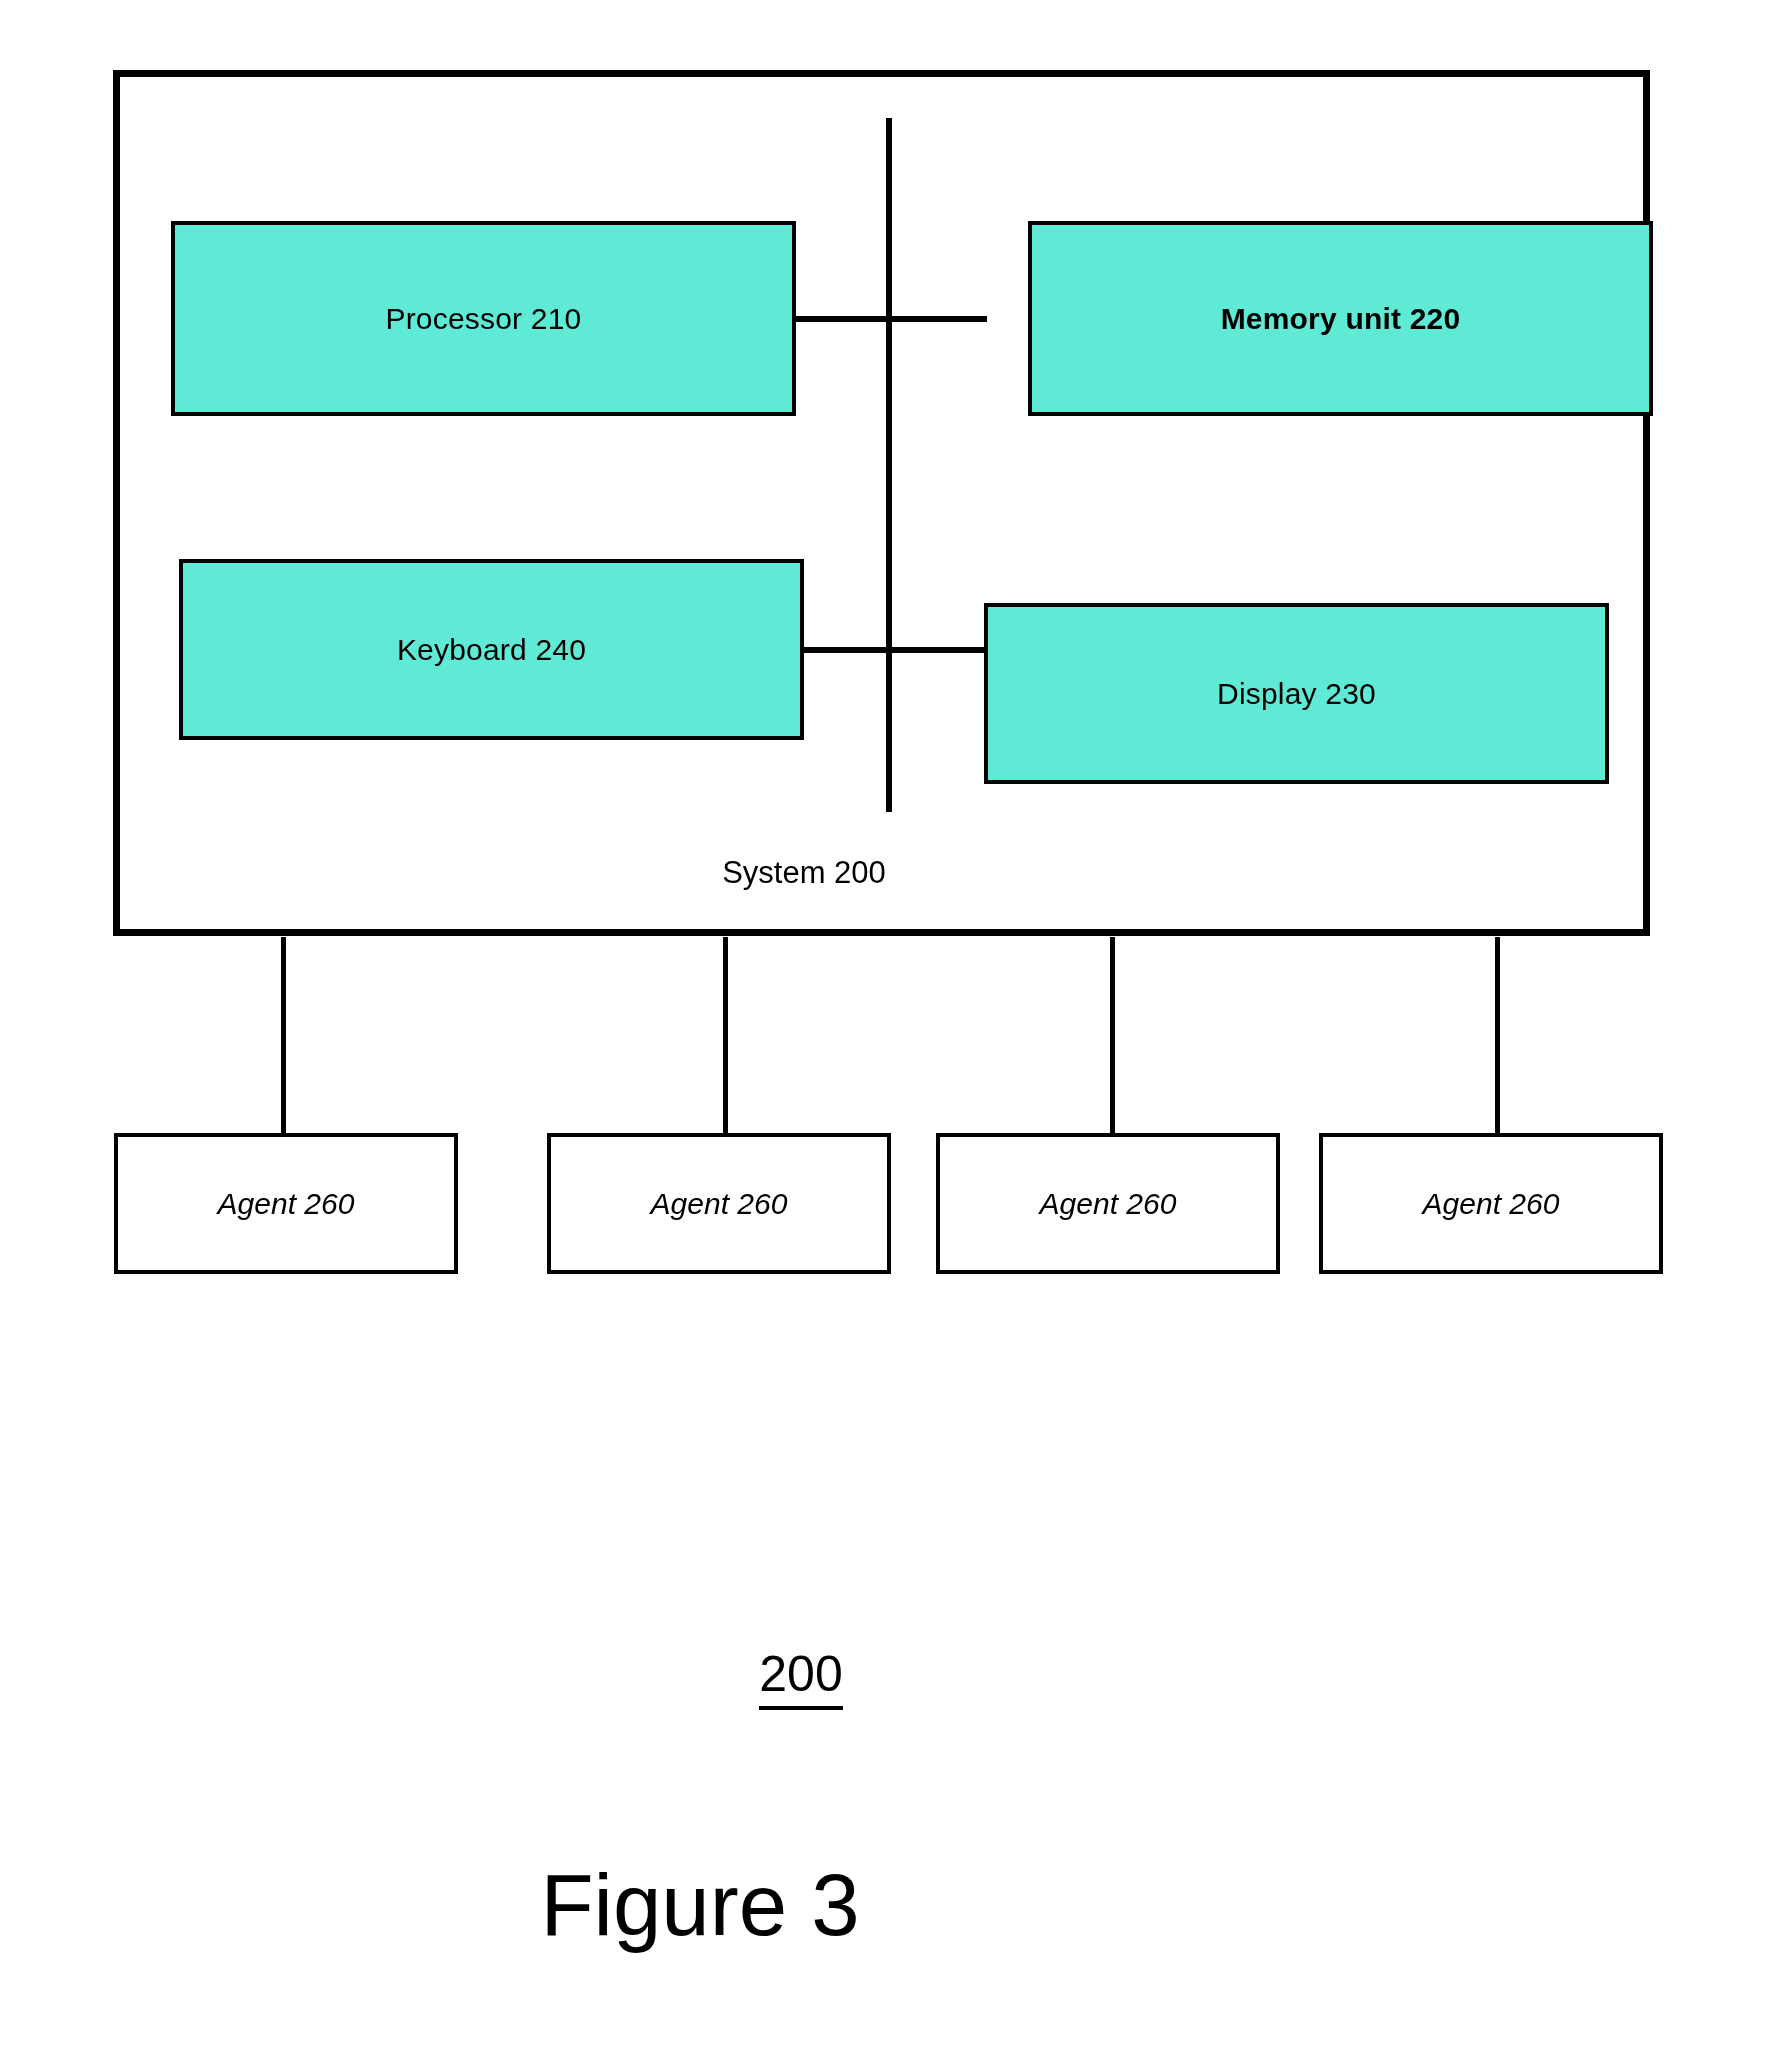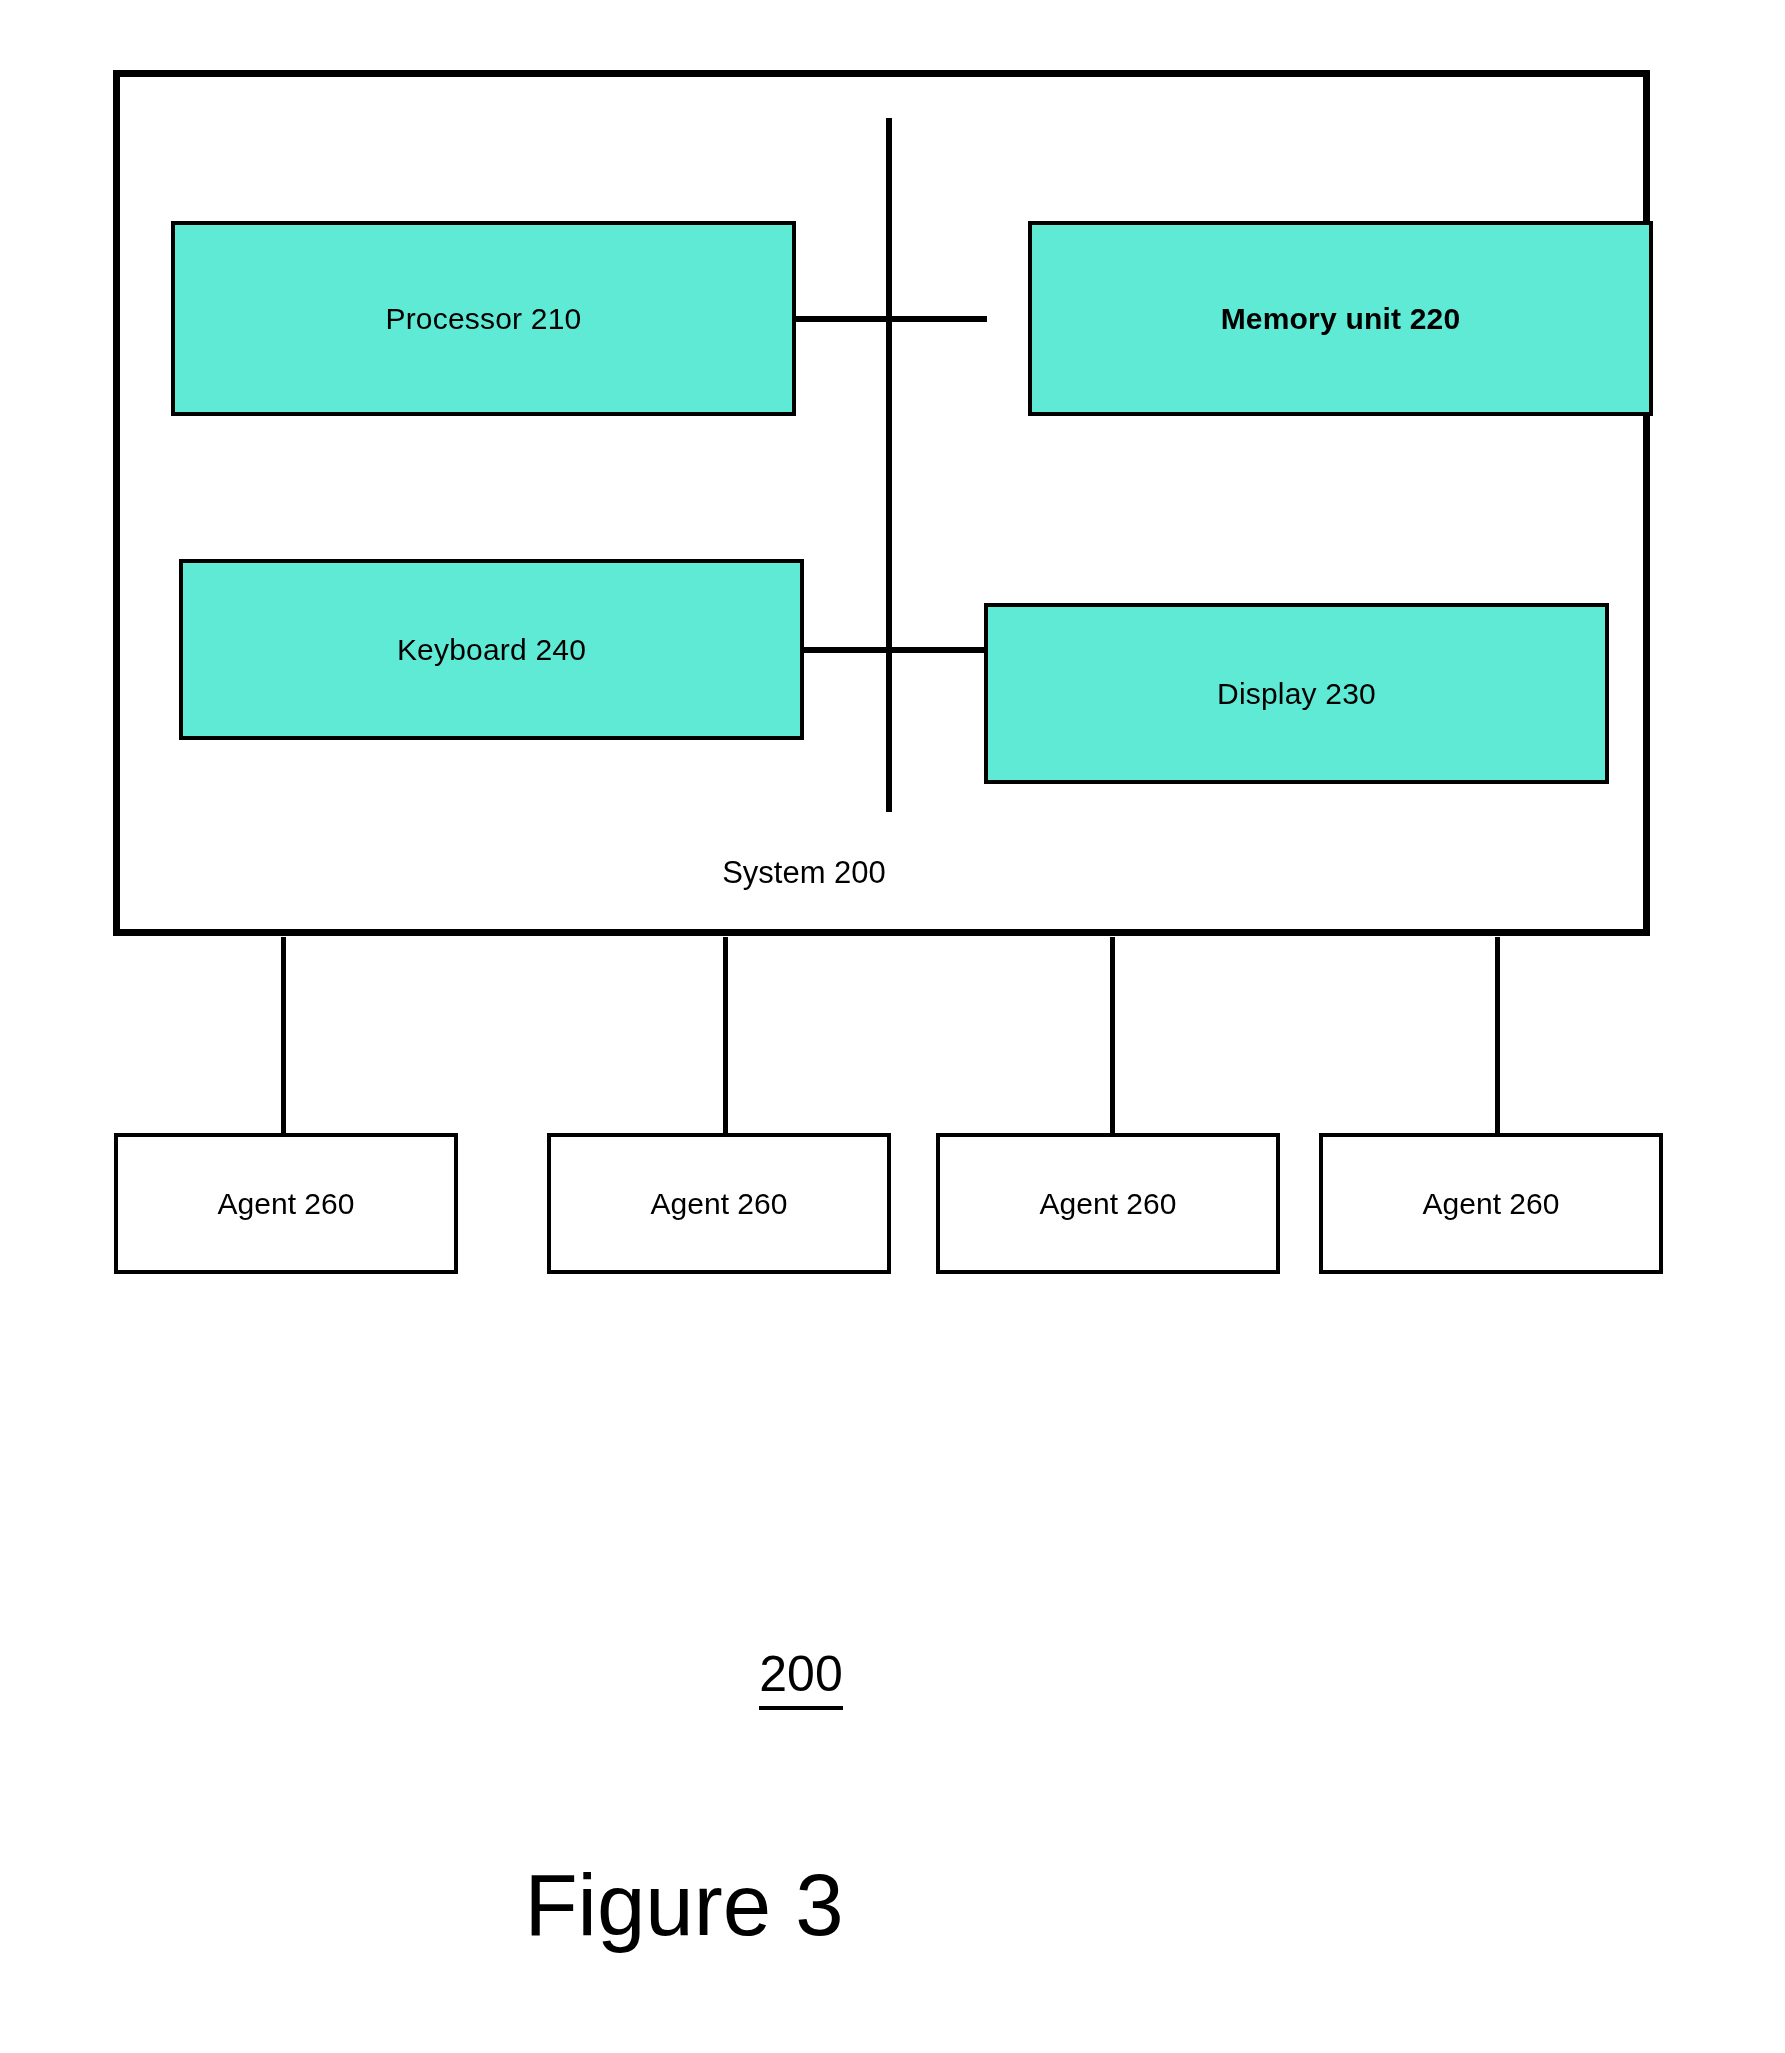--- a/index.html
+++ b/index.html
@@ -106,20 +106,21 @@
   .agent-box {
     position: absolute;
     top: 1133px;
     height: 141px;
     border: 4.9px solid #000000;
     box-sizing: border-box;
     background: #ffffff;
     display: flex;
     align-items: center;
     justify-content: center;
+    font-style: italic;
   }
   .agent-label {
     font-size: 30px;
     line-height: 1;
     white-space: nowrap;
   }
   #agent-0 { left: 114px;  width: 344px; }
   #agent-1 { left: 547px;  width: 344px; }
   #agent-2 { left: 936px; width: 344px; }
   #agent-3 { left: 1319px; width: 344px; }
@@ -144,20 +145,21 @@
 
   
   .figure-caption {
     position: absolute;
     left: 0;
     top: 1855px;
     width: 1498px;
     text-align: center;
     font-size: 87px;
     white-space: nowrap;
+    padding-left: 16px;
   }
   .figure-caption span { display: inline-block; transform: translateX(-65px); }
 </style>
 </head>
 <body>
 
 <div id="page">
 
   <div class="system-box">
 

